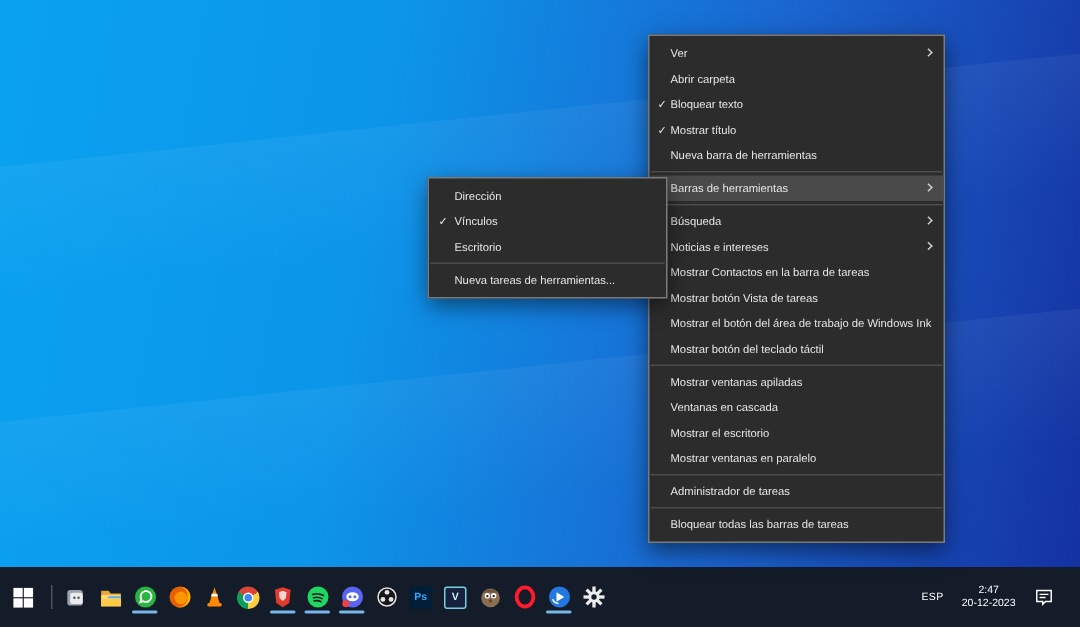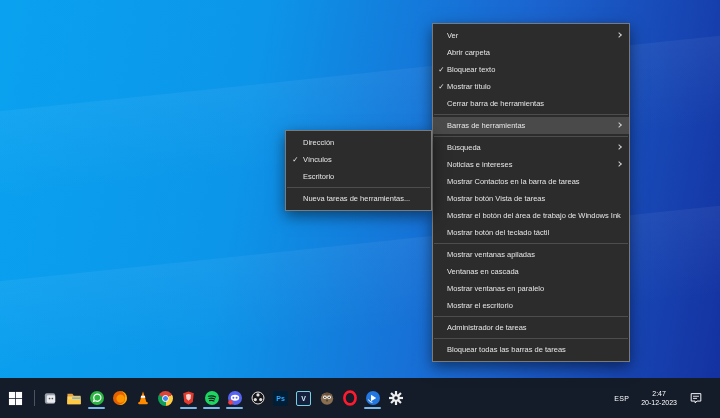--- a/index.html
+++ b/index.html
@@ -38,21 +38,21 @@
   
   #tray{position:absolute;right:0;top:0;height:40px;display:flex;align-items:center;padding-right:12px;gap:2px;z-index:6;}
   #lang{font-size:7px;color:#fff;padding:0 5px;letter-spacing:.3px;}
   #clock{font-size:7px;line-height:1.35;text-align:center;color:#fff;padding:0 5px;white-space:nowrap;}
   
   .menu{
     position:absolute;background:#2c2c2c;border:1px solid #7a7a7a;
     box-shadow:0 5px 14px rgba(0,0,0,.5);padding:3px 0;z-index:10;
   }
   #main-menu{left:432px;top:23px;width:198px;}
-  #sub-menu{left:285px;top:130px;width:147px;z-index:11;}
+  #sub-menu{left:285px;top:118px;width:160px;z-index:11;}
   .mi{position:relative;height:17px;line-height:17px;font-size:7.5px;color:#e6e6e6;
     padding-left:14px;white-space:nowrap;overflow:hidden;}
   #sub-menu .mi{padding-left:17px;}
   .mi.hl{background:#4a4a4a;}
   .mi .check{position:absolute;left:4px;top:0;width:9px;text-align:center;
     font-family:"DejaVu Sans",sans-serif;font-size:7.5px;color:#e6e6e6;}
   #sub-menu .mi .check{left:5px;}
   .mi .arrow{position:absolute;right:8px;top:6px;width:4px;height:4px;
     border-right:1.2px solid #cfcfcf;border-top:1.2px solid #cfcfcf;transform:rotate(45deg);}
   .mi .mgear{position:absolute;left:3px;top:4px;}
@@ -207,35 +207,35 @@
           </svg>
       </div>
     </div>
   </div>
 
   <div id="main-menu" class="menu">
     <div class="mi"><span>Ver</span><span class="arrow"></span></div>
     <div class="mi"><span>Abrir carpeta</span></div>
     <div class="mi"><span class="check">✓</span><span>Bloquear texto</span></div>
     <div class="mi"><span class="check">✓</span><span>Mostrar título</span></div>
-    <div class="mi"><span>Cerrar barra de herramientas</span></div>
+    <div class="mi"><span>Nueva barra de herramientas</span></div>
     <div class="msep"></div>
     <div class="mi hl"><span>Barras de herramientas</span><span class="arrow"></span></div>
     <div class="msep"></div>
     <div class="mi"><span>Búsqueda</span><span class="arrow"></span></div>
     <div class="mi"><span>Noticias e intereses</span><span class="arrow"></span></div>
     <div class="mi"><span>Mostrar Contactos en la barra de tareas</span></div>
     <div class="mi"><span>Mostrar botón Vista de tareas</span></div>
     <div class="mi"><span>Mostrar el botón del área de trabajo de Windows Ink</span></div>
     <div class="mi"><span>Mostrar botón del teclado táctil</span></div>
     <div class="msep"></div>
     <div class="mi"><span>Mostrar ventanas apiladas</span></div>
     <div class="mi"><span>Ventanas en cascada</span></div>
+    <div class="mi"><span>Mostrar el escritorio</span></div>
     <div class="mi"><span>Mostrar ventanas en paralelo</span></div>
-    <div class="mi"><span>Mostrar el escritorio</span></div>
     <div class="msep"></div>
     <div class="mi"><span>Administrador de tareas</span></div>
     <div class="msep"></div>
     <div class="mi"><span>Bloquear todas las barras de tareas</span></div>
   </div>
 
   <div id="sub-menu" class="menu">
     <div class="mi"><span>Dirección</span></div>
     <div class="mi"><span class="check">✓</span><span>Vínculos</span></div>
     <div class="mi"><span>Escritorio</span></div>

